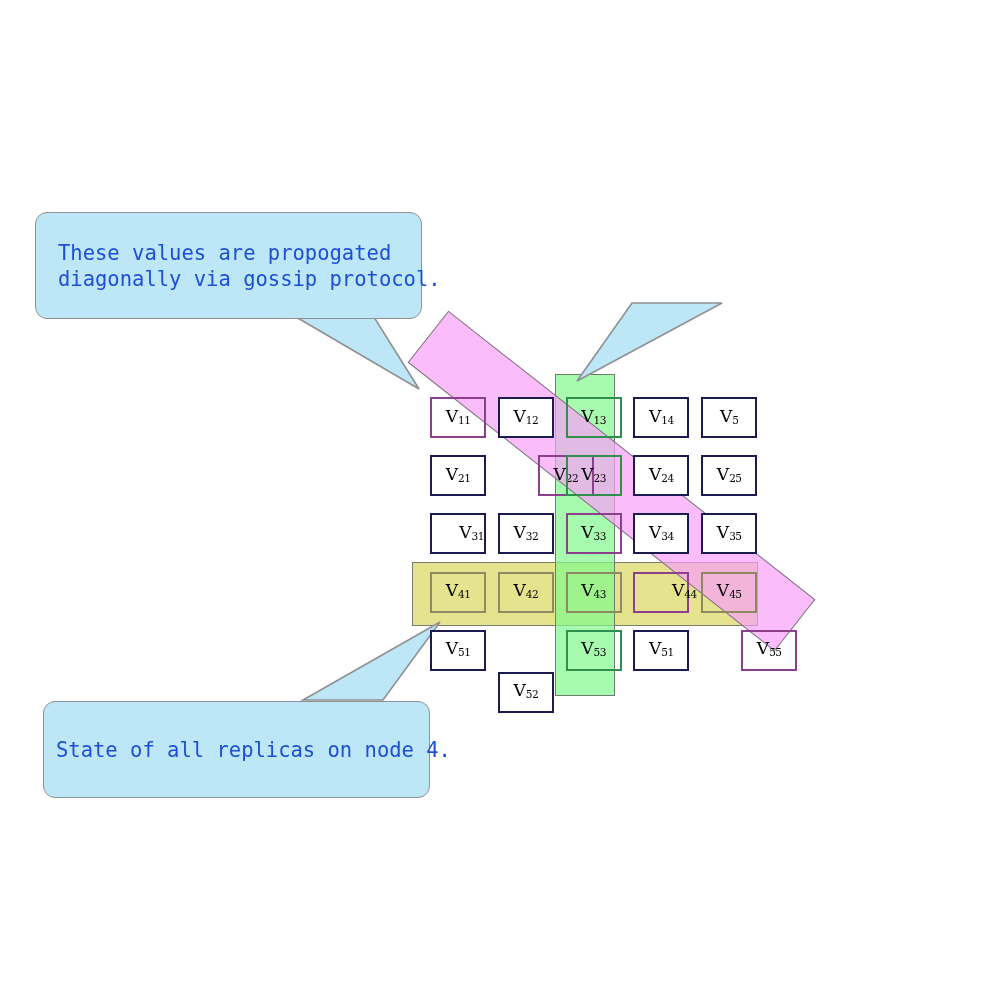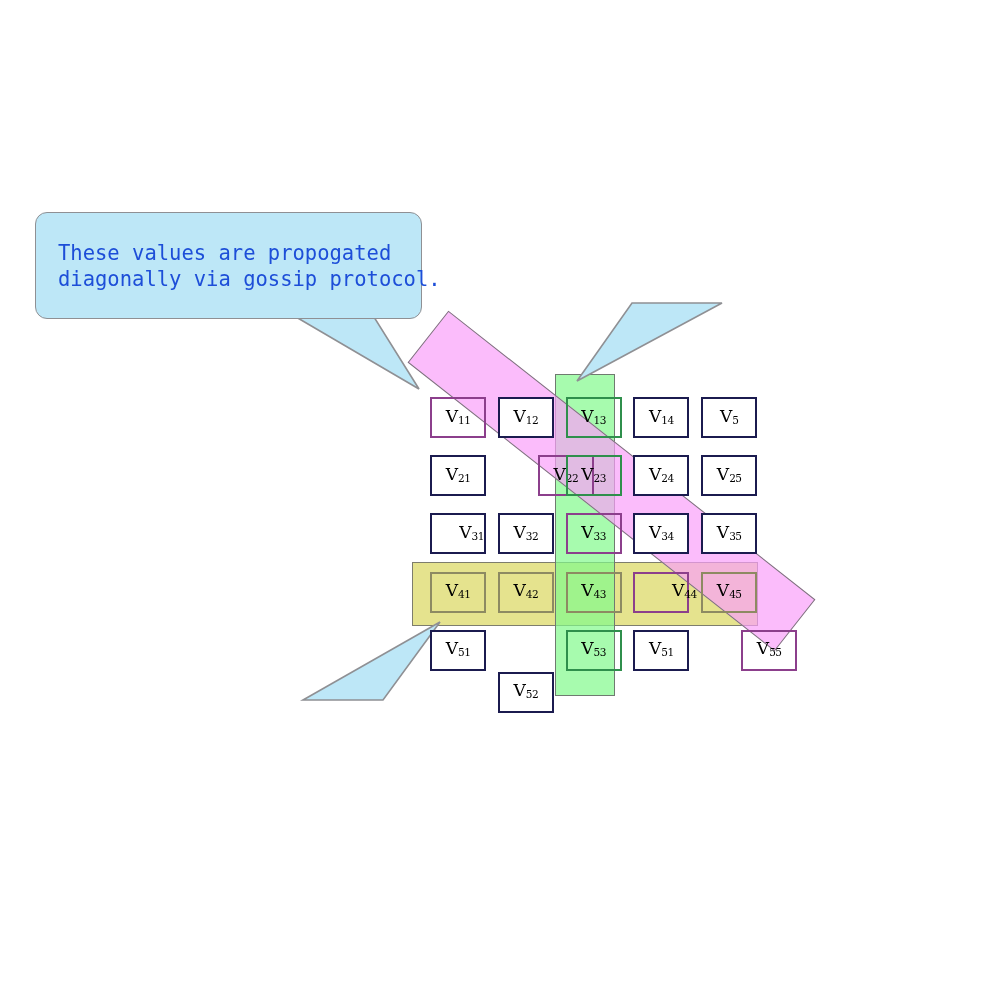--- a/index.html
+++ b/index.html
@@ -135,20 +135,23 @@
     <polygon points="632,303 722,303 577,381" fill="#bde7f7" stroke="#8f9094" stroke-width="1.6"></polygon>
     <polygon points="303,700 383,700 440,622" fill="#bde7f7" stroke="#8f9094" stroke-width="1.6"></polygon>
   </svg>
 
   <div class="callout" id="callout-gossip">
     <span class="ctext">These values are propogated
 diagonally via gossip protocol.</span>
   </div>
 
 
+  <div class="callout" id="callout-node4">
+    <span class="ctext">State of all replicas on node 4.</span>
+  </div>
 
   <div class="band" id="band-row4"></div>
   <div class="band" id="band-col3"></div>
   <div class="band" id="band-diag"></div>
 
   <div id="grid">
       <div class="cell on-band hl-pink" style="left: 0px; top: 0px;">
         <span class="lbl">V<sub>11</sub></span>
       </div>
       <div class="cell" style="left: 67.8px; top: 0px;">

